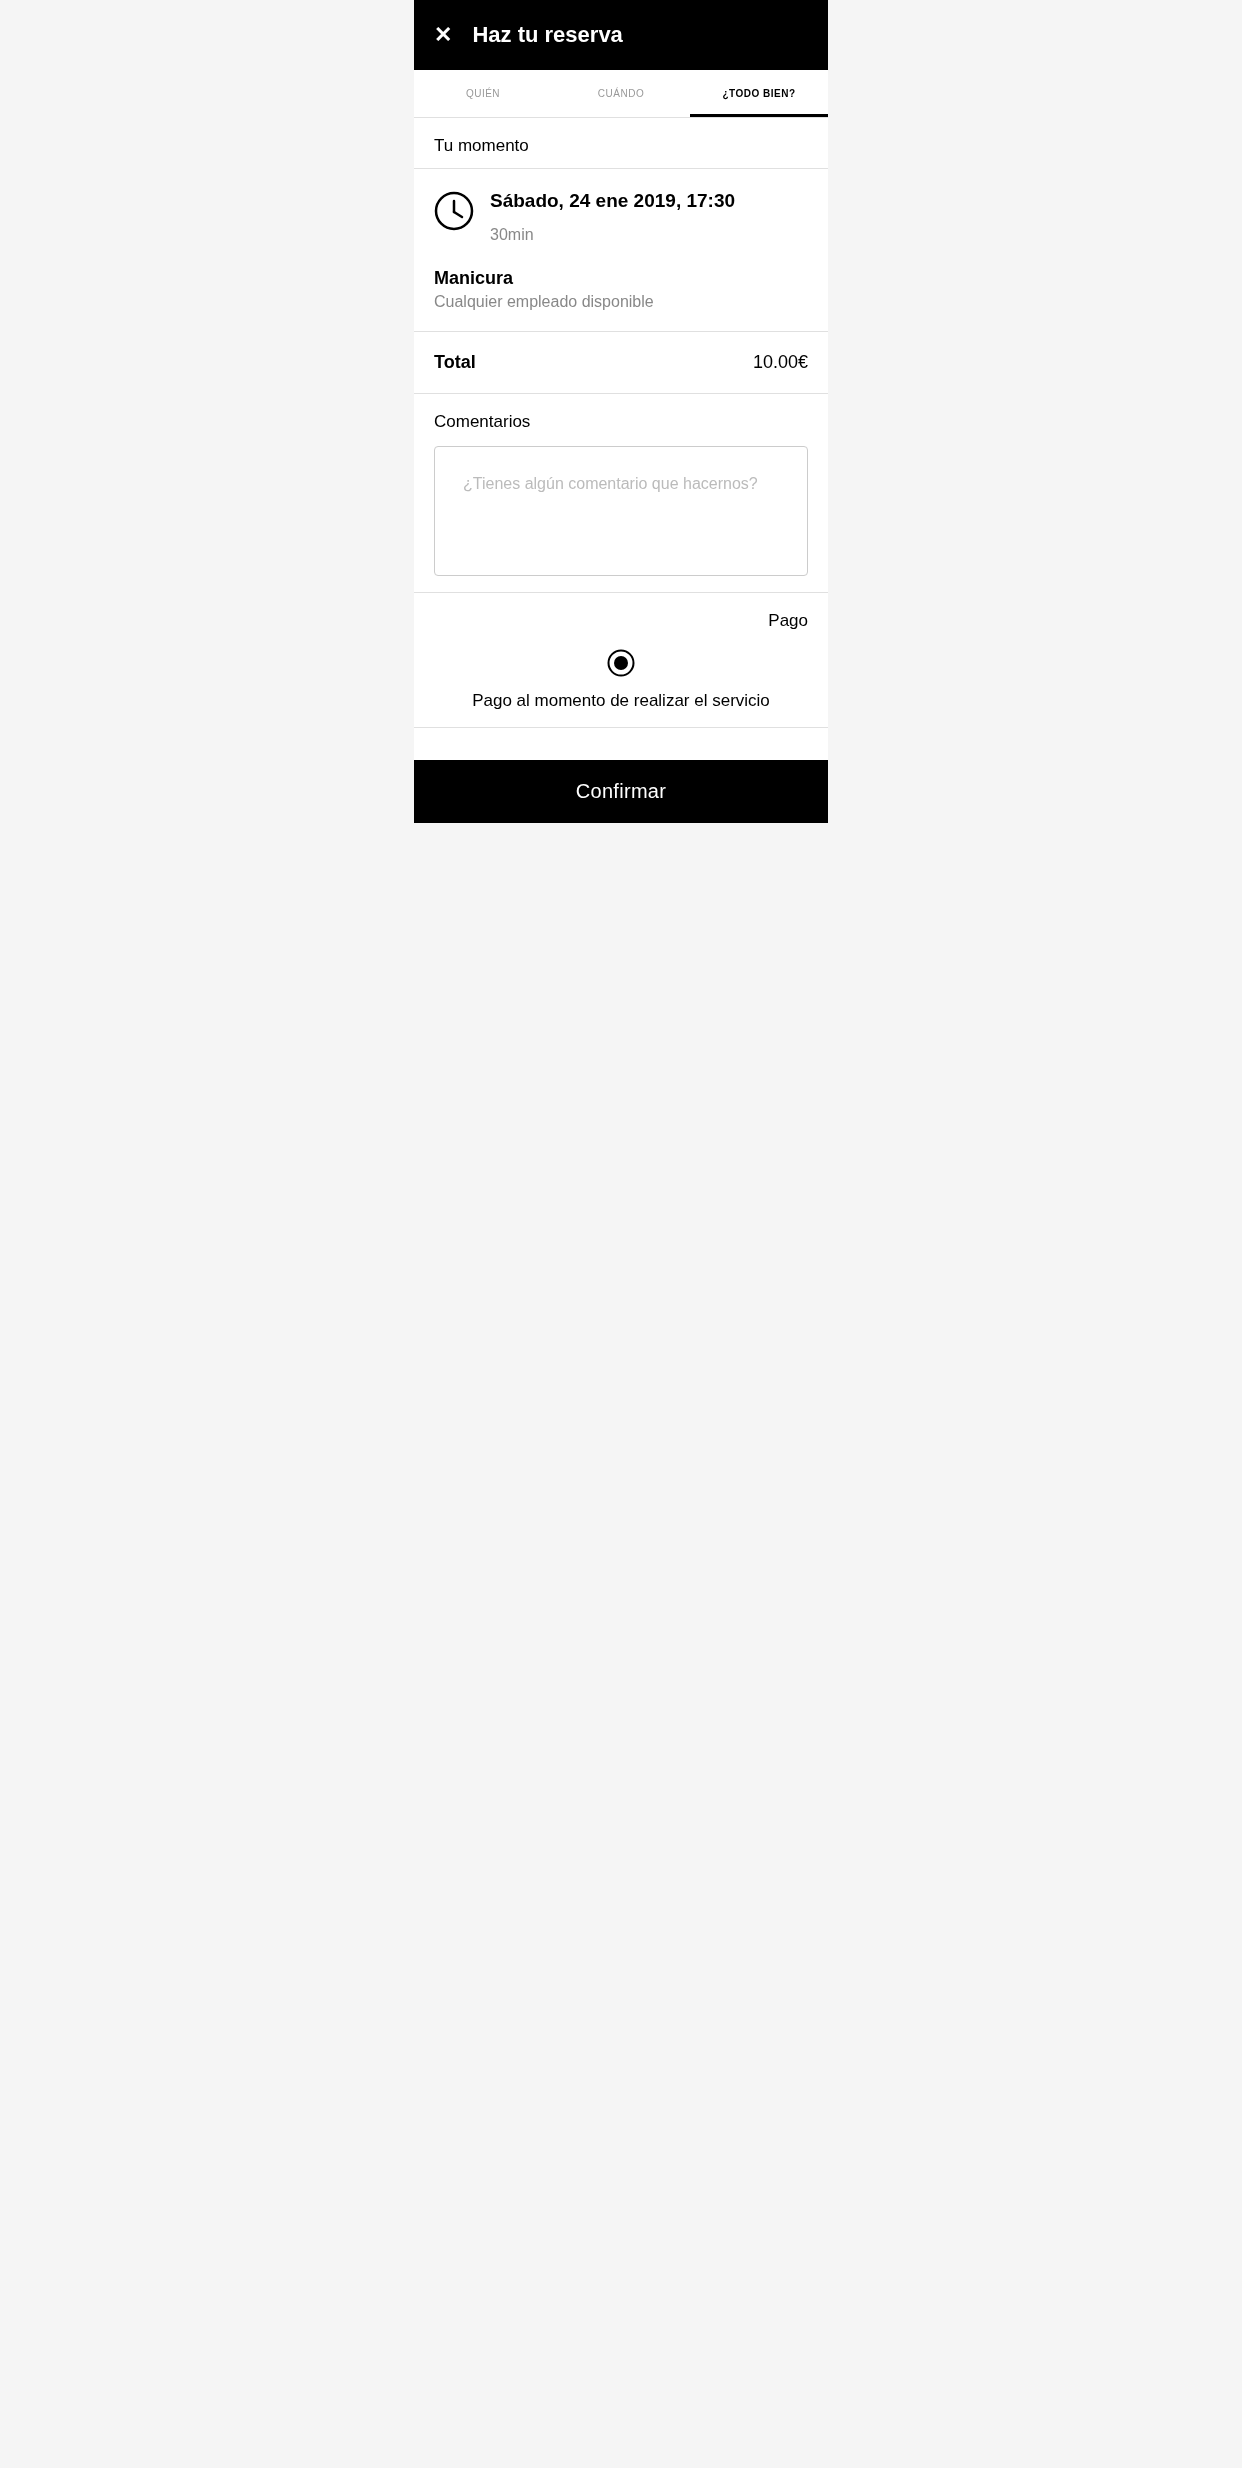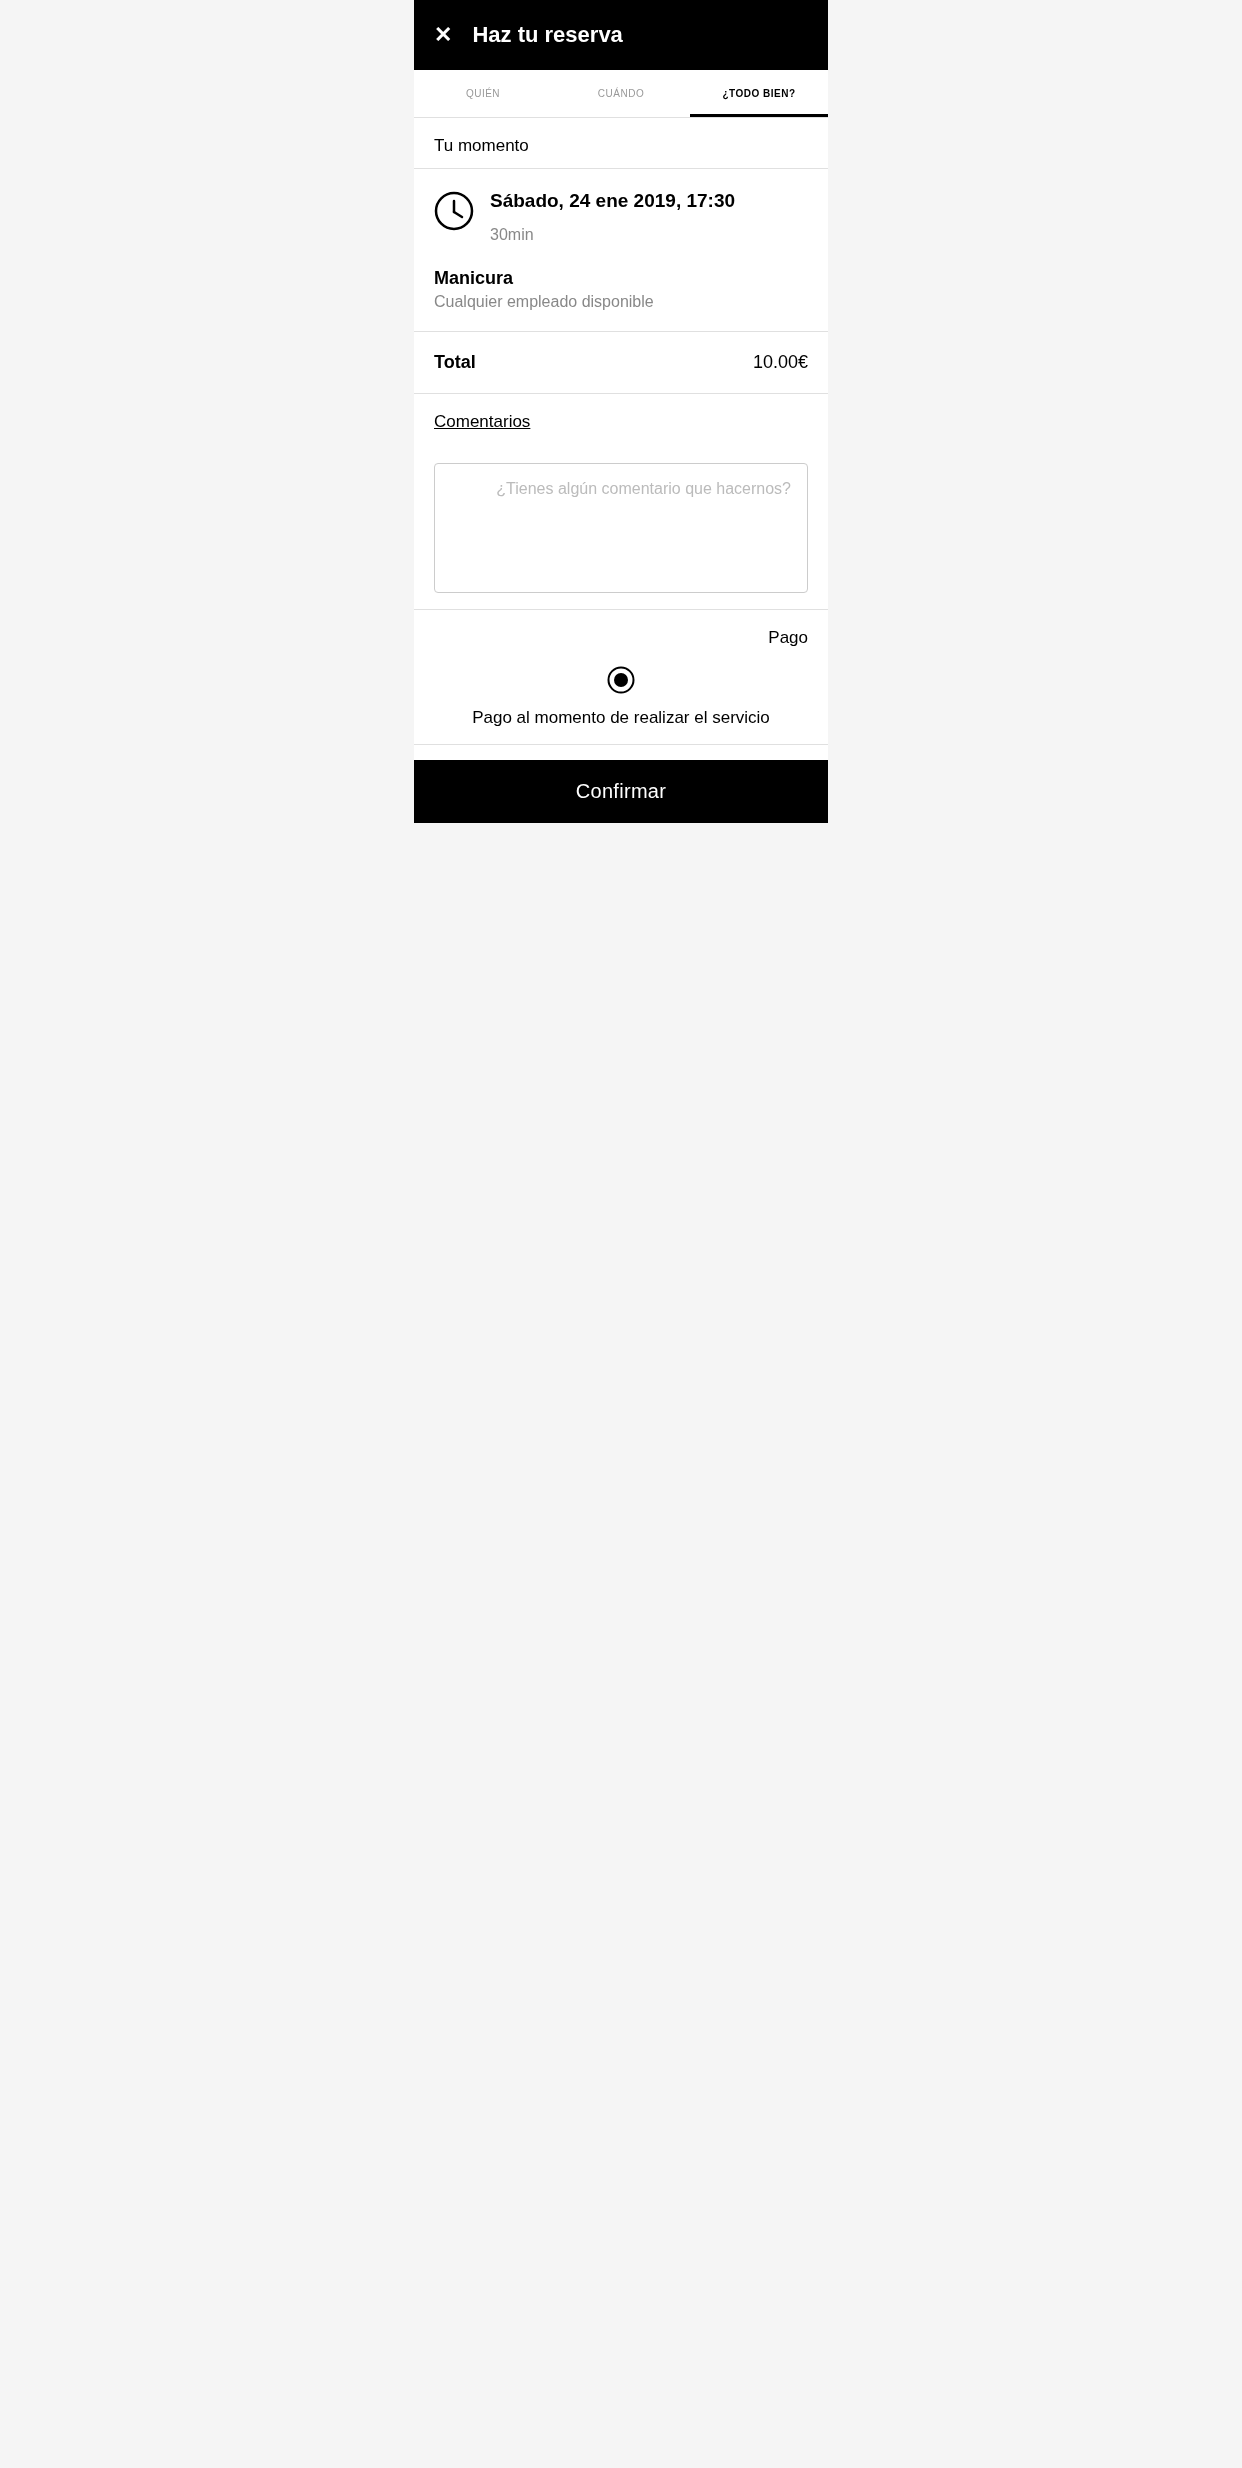--- a/index.html
+++ b/index.html
@@ -167,36 +167,34 @@
     
     .comments-section {
       padding: 18px 20px 12px;
       border-bottom: 1px solid #e0e0e0;
     }
 
     .comments-label {
       font-size: 17px;
       font-weight: 400;
       color: #000;
-      margin-bottom: 31px;
-      text-decoration: underline;
+      margin-bottom: 14px;
     }
 
     .comments-textarea {
       width: 100%;
       border: 1px solid #ccc;
       border-radius: 4px;
-      padding: 16px;
+      padding: 28px;
       font-size: 16px;
       color: #999;
       resize: none;
       min-height: 130px;
       font-family: inherit;
       outline: none;
-      text-align: right;
     }
 
     .comments-textarea::placeholder {
       color: #bbb;
     }
 
     
     .payment-section {
       padding: 18px 20px 12px;
       border-bottom: 1px solid #e0e0e0;

